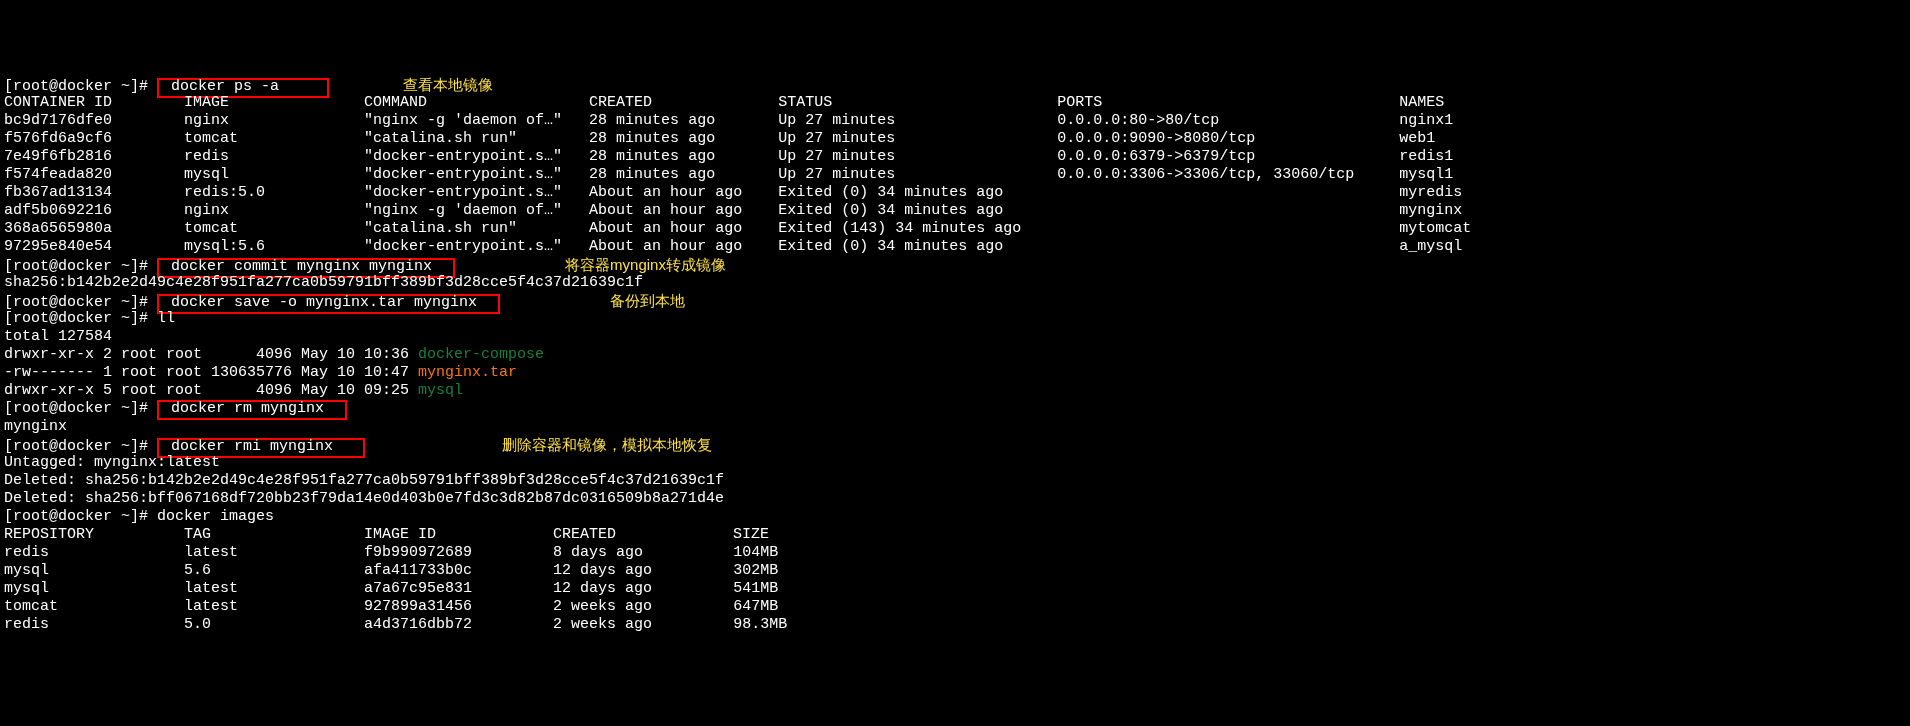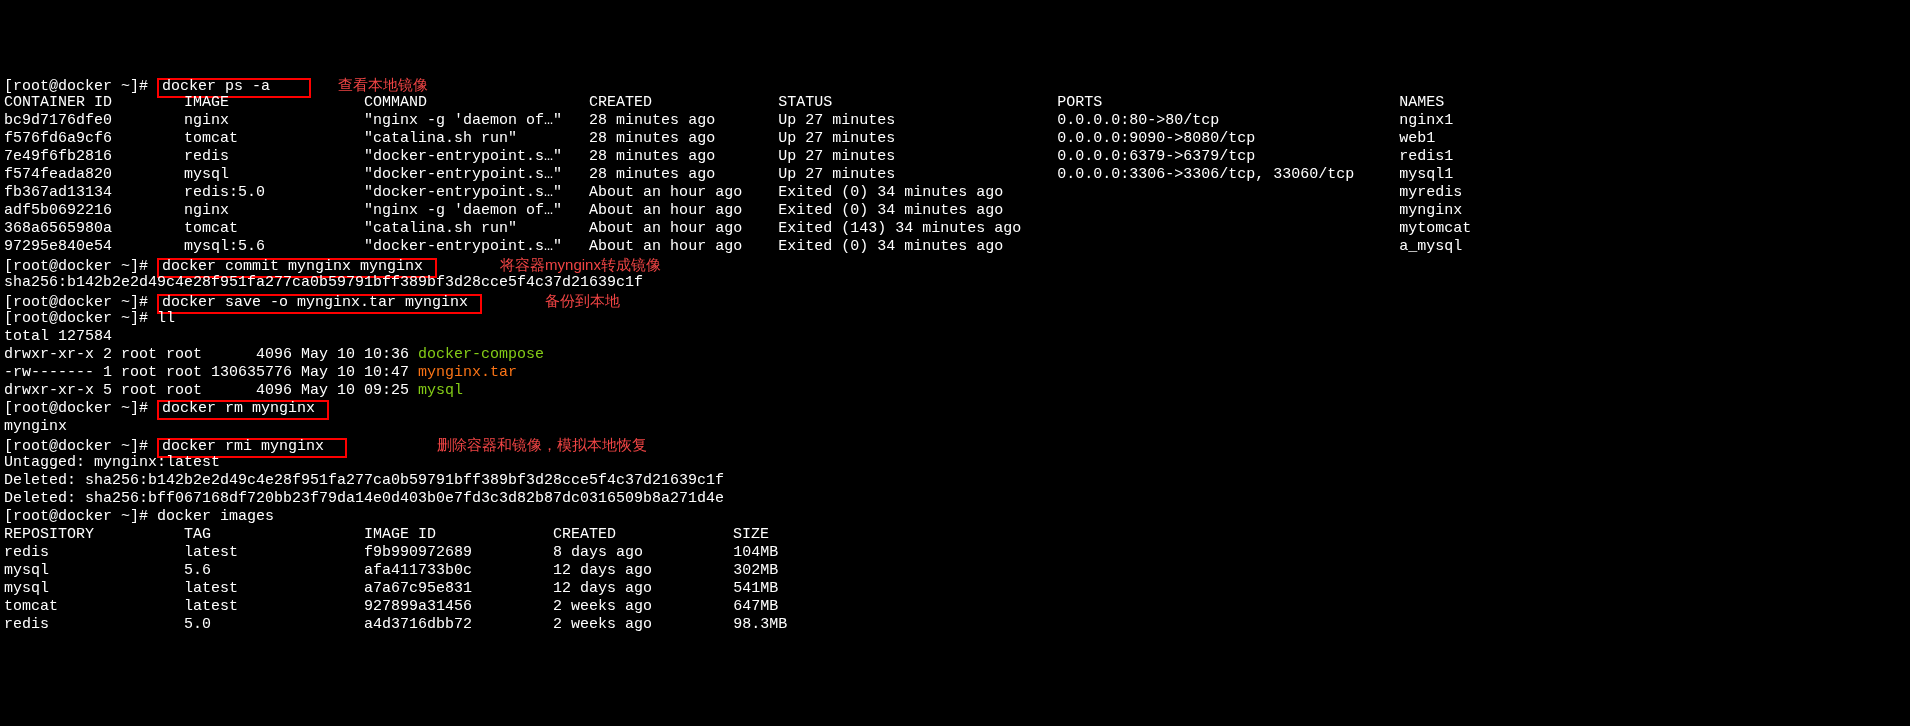--- a/index.html
+++ b/index.html
@@ -8,32 +8,33 @@
     background: #000000;
     color: #ffffff;
     font-family: "Consolas", "Courier New", monospace;
     font-size: 15px;
     line-height: 18px;
     white-space: pre;
   }
   .line { display: block; height: 18px; }
   .red-box {
     border: 2px solid #ff0000;
-    padding: 0 3px;
+    padding: 0 12px;
     display: inline-block;
     line-height: 14px;
     height: 16px;
   }
   .annotation {
-    color: #ef4444;
+    color: #fde047;
     font-weight: normal;
     font-family: "SimSun", "Microsoft YaHei", sans-serif;
     font-size: 15px;
+    margin-left: 47px;
   }
-  .blue { color: #84cc16; }
+  .blue { color: #15803d; }
   .redtxt { color: #f97316; }
 </style>
 </head>
 <body>
 
 
 
 <div id="terminal"><span class="line"><span>[root@docker ~]# </span><span class="red-box">docker ps -a    </span>   <span class="annotation">查看本地镜像</span></span><span class="line">CONTAINER ID        IMAGE               COMMAND                  CREATED              STATUS                         PORTS                                 NAMES</span><span class="line"><span>bc9d7176dfe0        </span><span>nginx               </span><span>"nginx -g 'daemon of…"   </span><span>28 minutes ago       </span><span>Up 27 minutes                  </span><span>0.0.0.0:80-&gt;80/tcp                    </span><span>nginx1</span></span><span class="line"><span>f576fd6a9cf6        </span><span>tomcat              </span><span>"catalina.sh run"        </span><span>28 minutes ago       </span><span>Up 27 minutes                  </span><span>0.0.0.0:9090-&gt;8080/tcp                </span><span>web1</span></span><span class="line"><span>7e49f6fb2816        </span><span>redis               </span><span>"docker-entrypoint.s…"   </span><span>28 minutes ago       </span><span>Up 27 minutes                  </span><span>0.0.0.0:6379-&gt;6379/tcp                </span><span>redis1</span></span><span class="line"><span>f574feada820        </span><span>mysql               </span><span>"docker-entrypoint.s…"   </span><span>28 minutes ago       </span><span>Up 27 minutes                  </span><span>0.0.0.0:3306-&gt;3306/tcp, 33060/tcp     </span><span>mysql1</span></span><span class="line"><span>fb367ad13134        </span><span>redis:5.0           </span><span>"docker-entrypoint.s…"   </span><span>About an hour ago    </span><span>Exited (0) 34 minutes ago      </span><span>                                      </span><span>myredis</span></span><span class="line"><span>adf5b0692216        </span><span>nginx               </span><span>"nginx -g 'daemon of…"   </span><span>About an hour ago    </span><span>Exited (0) 34 minutes ago      </span><span>                                      </span><span>mynginx</span></span><span class="line"><span>368a6565980a        </span><span>tomcat              </span><span>"catalina.sh run"        </span><span>About an hour ago    </span><span>Exited (143) 34 minutes ago    </span><span>                                      </span><span>mytomcat</span></span><span class="line"><span>97295e840e54        </span><span>mysql:5.6           </span><span>"docker-entrypoint.s…"   </span><span>About an hour ago    </span><span>Exited (0) 34 minutes ago      </span><span>                                      </span><span>a_mysql</span></span><span class="line"><span>[root@docker ~]# </span><span class="red-box">docker commit mynginx mynginx </span>       <span class="annotation">将容器mynginx转成镜像</span></span><span class="line"><span>sha256:b142b2e2d49c4e28f951fa277ca0b59791bff389bf3d28cce5f4c37d21639c1f</span></span><span class="line"><span>[root@docker ~]# </span><span class="red-box">docker save -o mynginx.tar mynginx </span>       <span class="annotation">备份到本地</span></span><span class="line"><span>[root@docker ~]# </span><span>ll</span></span><span class="line"><span>total 127584</span></span><span class="line">drwxr-xr-x 2 root root      4096 May 10 10:36 <span class="blue">docker-compose</span></span><span class="line">-rw------- 1 root root 130635776 May 10 10:47 <span class="redtxt">mynginx.tar</span></span><span class="line">drwxr-xr-x 5 root root      4096 May 10 09:25 <span class="blue">mysql</span></span><span class="line"><span>[root@docker ~]# </span><span class="red-box">docker rm mynginx </span></span><span class="line"><span>mynginx</span></span><span class="line"><span>[root@docker ~]# </span><span class="red-box">docker rmi mynginx  </span>          <span class="annotation">删除容器和镜像，模拟本地恢复</span></span><span class="line"><span>Untagged: mynginx:latest</span></span><span class="line"><span>Deleted: sha256:b142b2e2d49c4e28f951fa277ca0b59791bff389bf3d28cce5f4c37d21639c1f</span></span><span class="line"><span>Deleted: sha256:bff067168df720bb23f79da14e0d403b0e7fd3c3d82b87dc0316509b8a271d4e</span></span><span class="line"><span>[root@docker ~]# </span><span>docker images</span></span><span class="line">REPOSITORY          TAG                 IMAGE ID             CREATED             SIZE</span><span class="line"><span>redis               </span><span>latest              </span><span>f9b990972689         </span><span>8 days ago          </span><span>104MB</span></span><span class="line"><span>mysql               </span><span>5.6                 </span><span>afa411733b0c         </span><span>12 days ago         </span><span>302MB</span></span><span class="line"><span>mysql               </span><span>latest              </span><span>a7a67c95e831         </span><span>12 days ago         </span><span>541MB</span></span><span class="line"><span>tomcat              </span><span>latest              </span><span>927899a31456         </span><span>2 weeks ago         </span><span>647MB</span></span><span class="line"><span>redis               </span><span>5.0                 </span><span>a4d3716dbb72         </span><span>2 weeks ago         </span><span>98.3MB</span></span></div>
 
 

